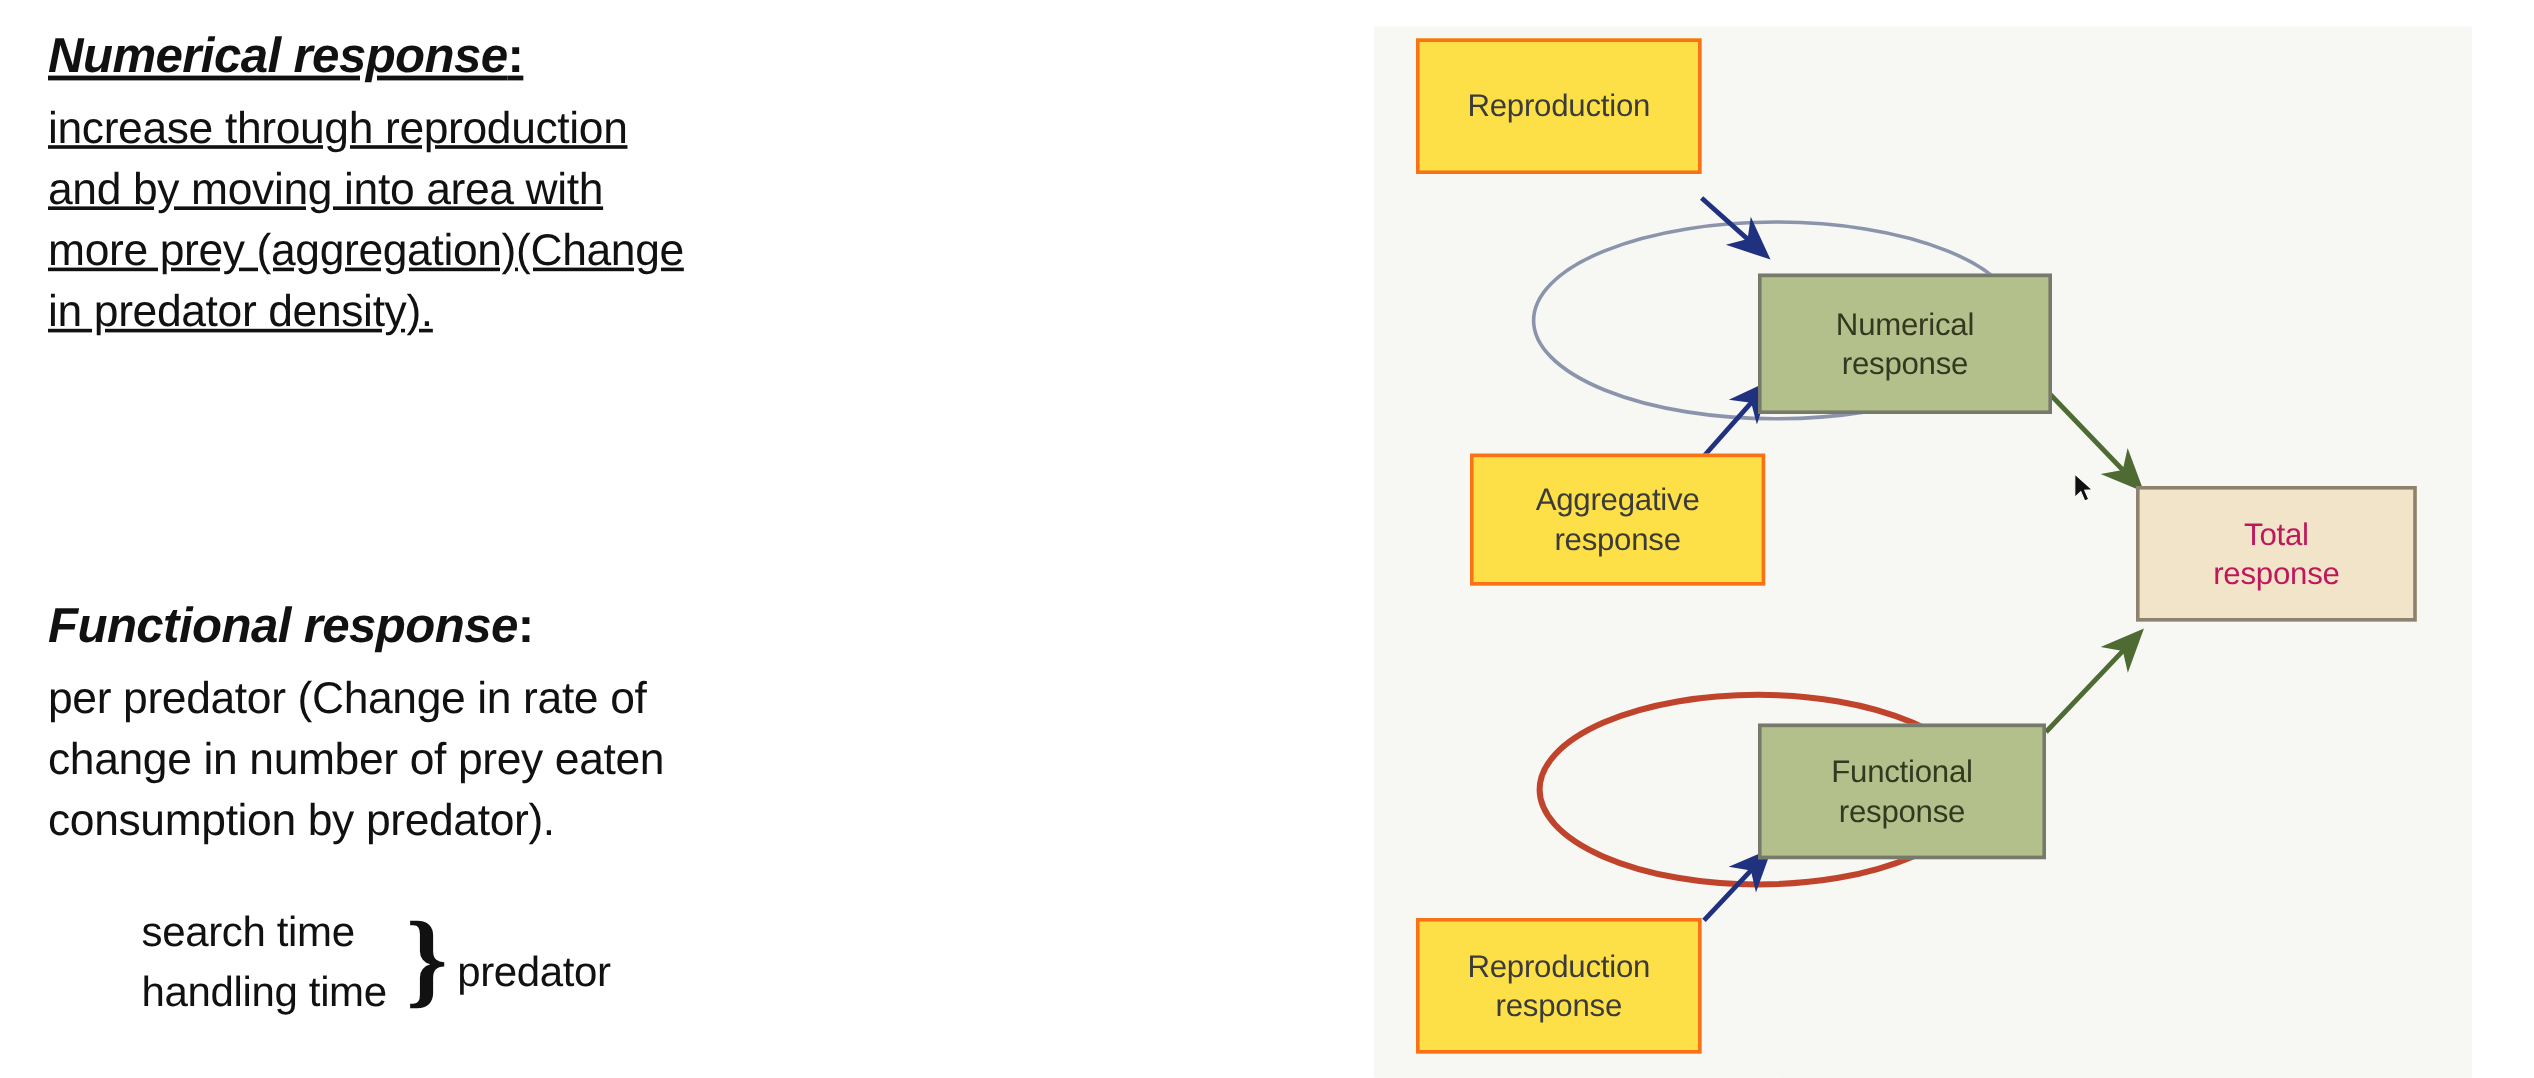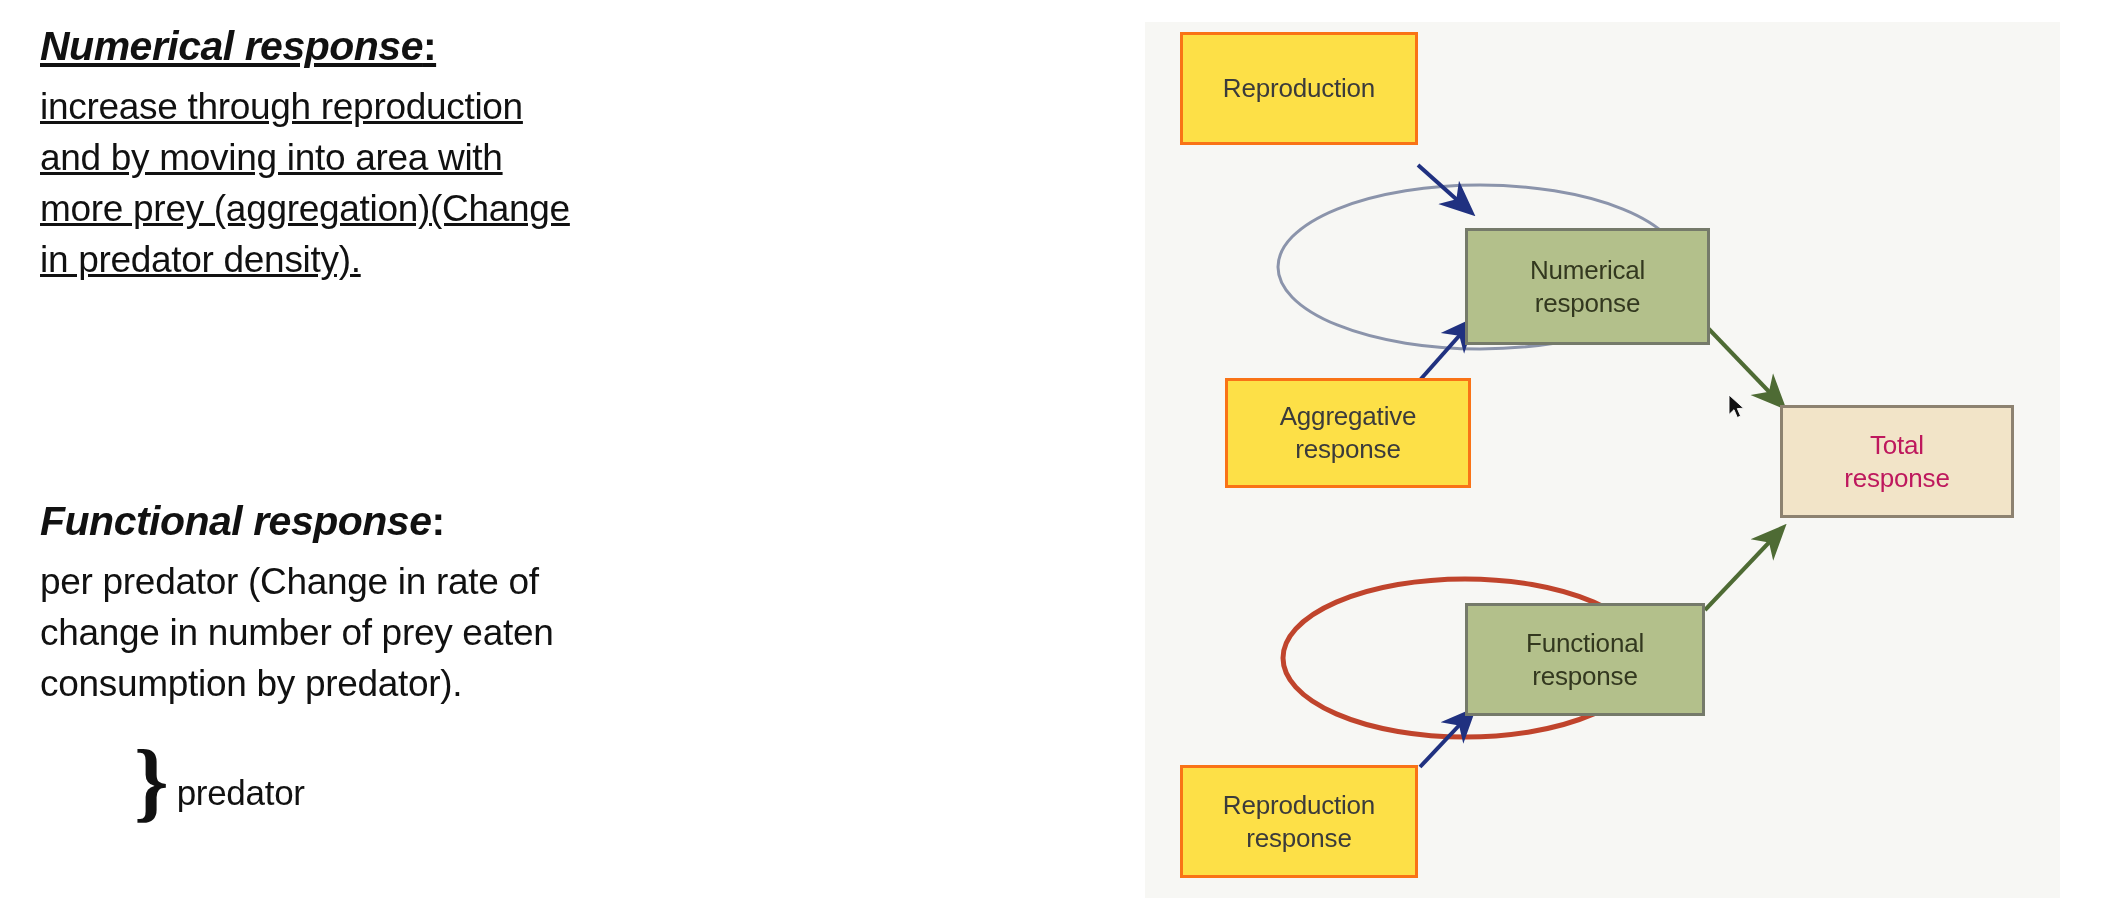--- a/index.html
+++ b/index.html
@@ -144,20 +144,24 @@
   <div class="term-block" style="top:478px;margin-top:23px;">
     <div class="term-heading"><span>Functional response</span><span class="colon">:</span></div>
     <div class="term-body">
       <div>per predator (Change in rate of</div>
       <div>change in number of prey eaten</div>
       <div>consumption by predator).</div>
     </div>
   </div>
 
   <div id="satiation-group">
+    <div id="satiation-terms">
+      <div>search time</div>
+      <div>handling time</div>
+    </div>
     <div id="brace-glyph">}</div>
     <div id="satiation-label">predator</div>
   </div>
 
 </div>
 
 <div id="diagram-panel">
 
   <svg id="diagram-svg" viewBox="0 0 915 876">
     <defs>

